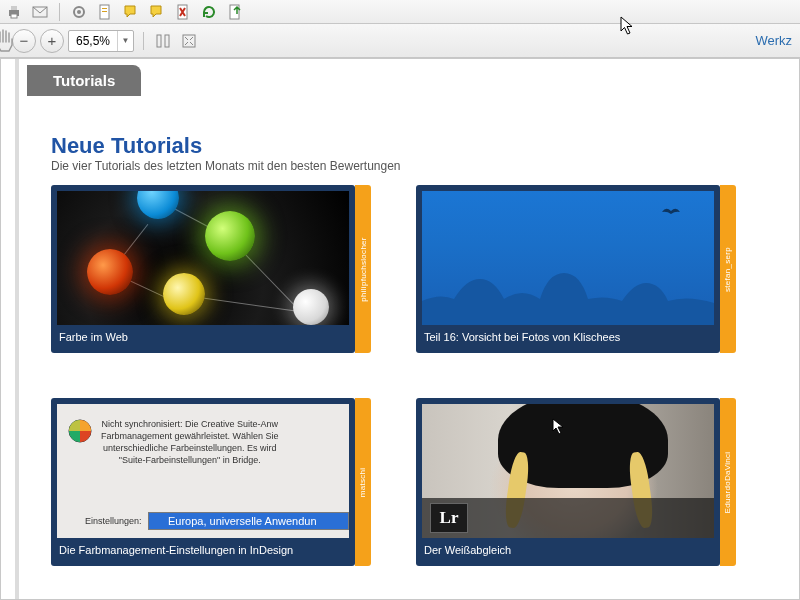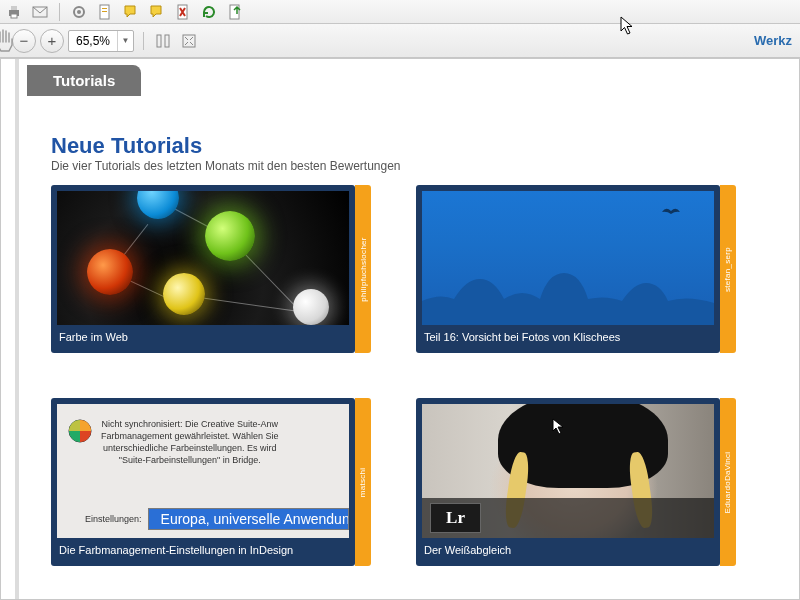--- a/index.html
+++ b/index.html
@@ -10,21 +10,21 @@
   .toolbar-row2 { height: 34px; background: linear-gradient(#f7f7f7,#e9e9e9); border-bottom: 1px solid #c6c6c6; display: flex; align-items: center; padding: 0 6px; gap: 6px; }
   .tb-divider { width: 1px; height: 18px; background: #c0c0c0; margin: 0 3px; }
   .tb-btn { width: 20px; height: 20px; display: flex; align-items: center; justify-content: center; color: #555; font-size: 14px; cursor: pointer; border-radius: 2px; }
   .tb-btn svg { width: 16px; height: 16px; }
   .zoom-group { display:flex; align-items:center; gap:4px; margin-left:6px;}
   .zoom-circle { width:24px; height:24px; border:1px solid #b4b4b4; border-radius:50%; display:flex; align-items:center; justify-content:center; background:linear-gradient(#fdfdfd,#e8e8e8); font-size:15px; color:#555; cursor:pointer; }
   .zoom-input { display:flex; align-items:center; border:1px solid #b4b4b4; background:#fff; height:22px; border-radius:2px; }
   .zoom-input input { border:none; width:48px; text-align:center; font-size:12px; outline:none; background:transparent;}
   .zoom-dropdown { width:16px; height:20px; border-left:1px solid #d0d0d0; display:flex; align-items:center; justify-content:center; font-size:8px; color:#666; cursor:pointer;}
   .spacer { flex: 1; }
-  .werkzeuge { color:#2a6caf; font-size:13px; font-weight:bold; padding-right:2px; cursor:pointer; }
+  .werkzeuge { color:#2a6caf; font-size:13px; font-weight:normal; padding-right:2px; cursor:pointer; }
 
   .hand-partial { position:absolute; left:-6px; top:28px; width:20px; height:26px; color:#888;}
 
   
   .doc-area { position:absolute; top:58px; left:0; right:0; bottom:0; background:#fff; border:1px solid #c8c8c8; overflow:hidden; }
   .page-shadow { position:absolute; left:14px; top:0; width:4px; bottom:0; background:#dcdcdc; }
   .page { position: relative; margin-left: 18px; background:#fff; height:100%; }
 
   .tab-tutorials { position:absolute; left:8px; top:6px; background:#737373; color:#fff; font-weight:bold; font-size:15px; padding:7px 26px; border-radius:0 8px 0 0; }
 
@@ -55,30 +55,30 @@
   .silhouette { position:absolute; bottom:0; left:0; right:0; height:60px; }
   .silhouette svg { width:100%; height:100%; }
   .bird { position:absolute; right:32px; top:14px; width:22px; height:14px; }
 
   
   .c3 { background:#eceae8; font-size:9px; color:#333; }
   .dlg-body { position:absolute; left:6px; top:6px; right:0; padding:8px 4px 6px 4px; display:flex; gap:8px; }
   .dlg-icon { width:26px; height:26px; flex-shrink:0; }
   .dlg-text { line-height:1.35; }
   .dlg-field-row { position:absolute; left:28px; bottom:8px; right:0; display:flex; align-items:center; gap:6px; font-size:9px;}
-  .dlg-select { background:#2a6fd6; color:#fff; padding:2px 24px 2px 12px; font-size:14px; border:1px solid #7a7a7a; flex:1; white-space:nowrap; overflow:hidden; }
+  .dlg-select { background:#2a6fd6; color:#fff; padding:2px 24px 2px 12px; font-size:11px; border:1px solid #7a7a7a; flex:1; white-space:nowrap; overflow:hidden; }
 
   
   .c4 { background: linear-gradient(90deg, #c9c4bd 0%, #d8d4cd 30%, #8a847c 100%); position:relative; }
   .face-bg { position:absolute; inset:0; background: radial-gradient(ellipse 140px 110px at 52% 62%, #e8d6c6 0%, #dcc5b3 38%, rgba(0,0,0,0) 60%); }
   .hat { position:absolute; left:76px; top:-12px; width:170px; height:96px; background:#111; border-radius:70% 70% 50% 50%; }
   .hair { position:absolute; left:86px; top:48px; width:18px; height:76px; background:#e6c96a; border-radius:40%; transform:rotate(8deg); }
   .hair.r { left:210px; transform:rotate(-8deg); }
   .lr-bar { position:absolute; left:0; right:0; bottom:0; height:40px; background:rgba(15,15,15,0.66); display:flex; align-items:center; }
-  .lr-badge { margin-left:8px; width:51px; height:30px; background:#1b1b1b; border:1px solid #666; display:flex; align-items:center; justify-content:center; color:#fff; font-weight:bold; font-size:17px; font-family: Georgia, serif; }
+  .lr-badge { margin-left:8px; width:38px; height:30px; background:#1b1b1b; border:1px solid #666; display:flex; align-items:center; justify-content:center; color:#fff; font-weight:bold; font-size:17px; font-family: Georgia, serif; }
   .tiny-cursor { position:absolute; width:14px; height:18px; color:#222; }
 
   .cursor-main { position:absolute; left:620px; top:16px; width:14px; height:20px; color:#000; z-index:30; pointer-events:none;}
 </style>
 </head>
 <body>
 
 <div class="toolbar-row1">
   <div class="tb-btn">
       <svg viewBox="0 0 16 16">

